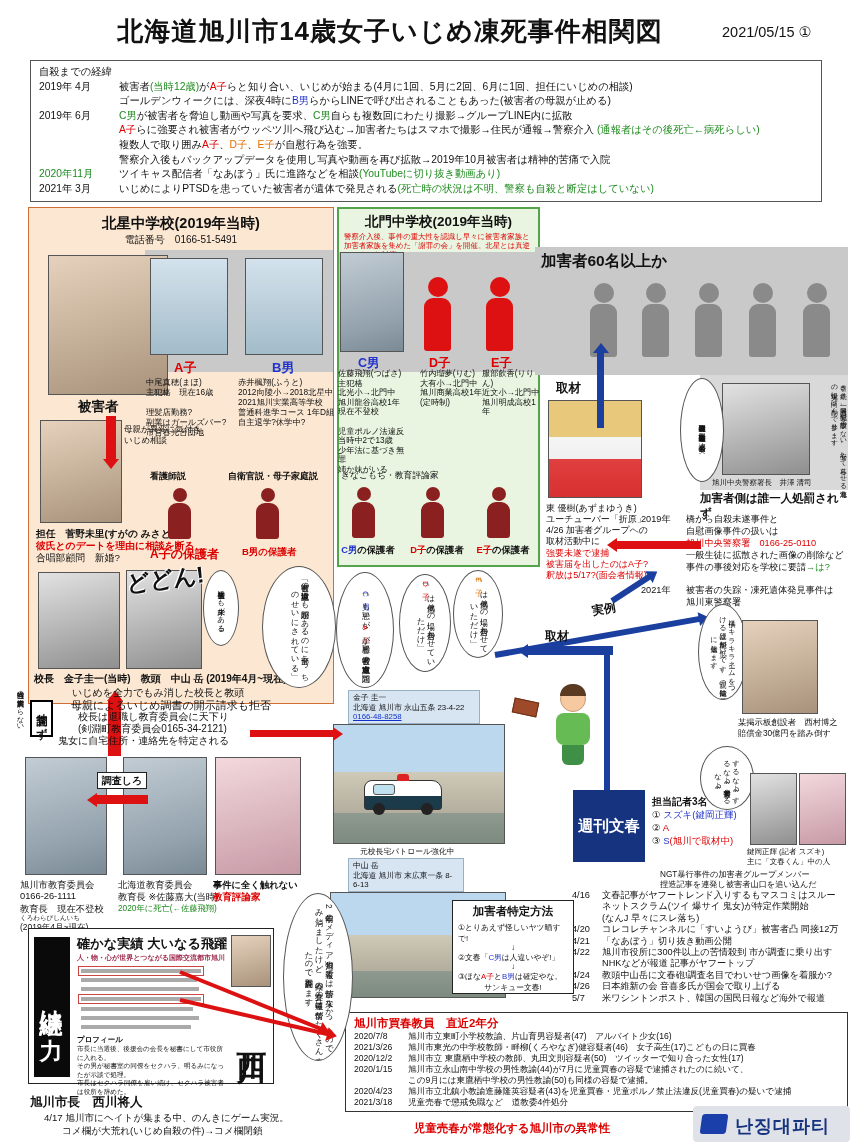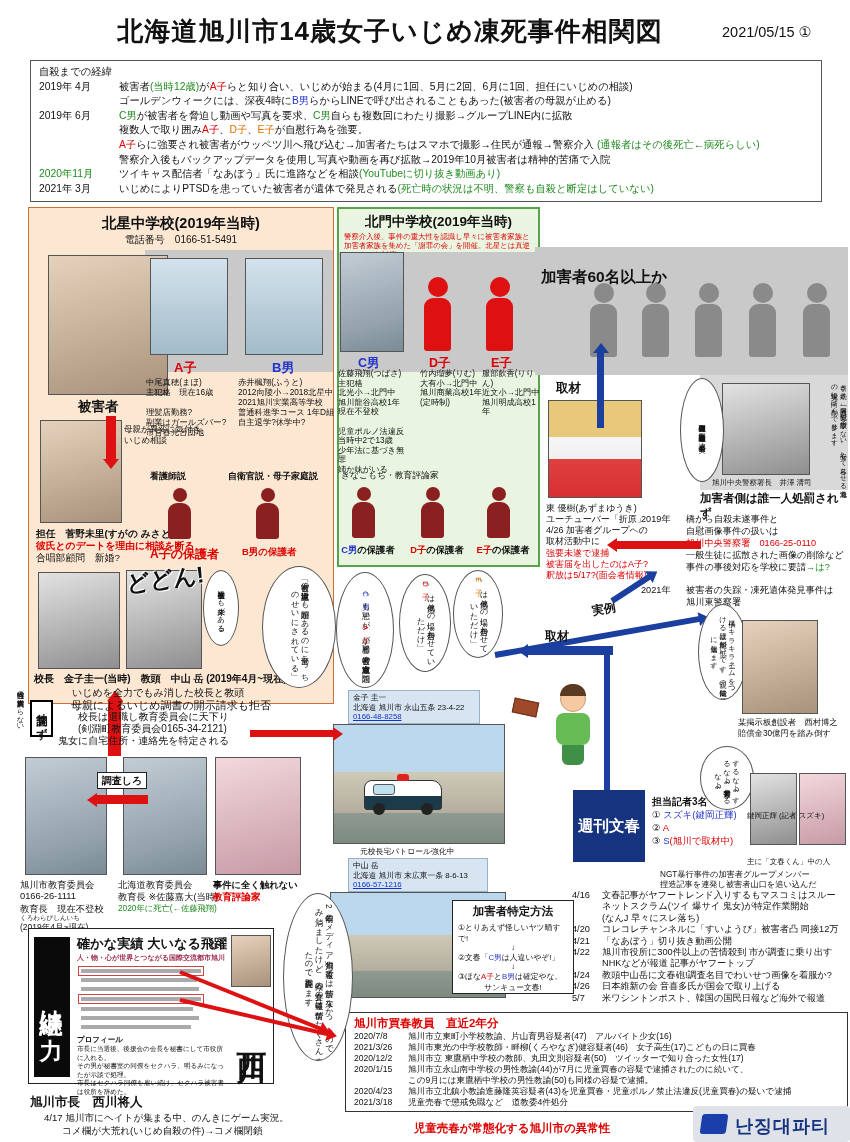--- a/index.html
+++ b/index.html
@@ -58,25 +58,25 @@
     <div class="tlrow">
         <span class="tld"></span>
         <span><span>ゴールデンウィークには、深夜4時に</span><span style="color: rgb(34, 51, 204);">B男</span><span>らからLINEで呼び出されることもあった(被害者の母親が止める)</span></span>
       </div>
     <div class="tlrow">
         <span class="tld"><span>2019年 6月</span></span>
         <span><span style="color: rgb(31, 139, 31);">C男</span><span>が被害者を脅迫し動画や写真を要求、</span><span style="color: rgb(31, 139, 31);">C男</span><span>自らも複数回にわたり撮影→グループLINE内に拡散</span></span>
       </div>
     <div class="tlrow">
         <span class="tld"></span>
+        <span><span style="color: rgb(221, 0, 0);">A子</span><span>らに強要され被害者がウッペツ川へ飛び込む→加害者たちはスマホで撮影→住民が通報→警察介入 </span><span style="color: rgb(31, 139, 31);">(通報者はその後死亡←病死らしい)</span></span>
+      </div>
+    <div class="tlrow">
+        <span class="tld"></span>
         <span><span>複数人で取り囲み</span><span style="color: rgb(221, 0, 0);">A子</span><span>、</span><span style="color: rgb(224, 112, 0);">D子</span><span>、</span><span style="color: rgb(224, 112, 0);">E子</span><span>が自慰行為を強要。</span></span>
-      </div>
-    <div class="tlrow">
-        <span class="tld"></span>
-        <span><span style="color: rgb(221, 0, 0);">A子</span><span>らに強要され被害者がウッペツ川へ飛び込む→加害者たちはスマホで撮影→住民が通報→警察介入 </span><span style="color: rgb(31, 139, 31);">(通報者はその後死亡←病死らしい)</span></span>
       </div>
     <div class="tlrow">
         <span class="tld"></span>
         <span><span>警察介入後もバックアップデータを使用し写真や動画を再び拡散→2019年10月被害者は精神的苦痛で入院</span></span>
       </div>
     <div class="tlrow">
         <span class="tld"><span style="color: rgb(31, 139, 31);">2020年11月</span></span>
         <span><span>ツイキャス配信者「なあぼう」氏に進路などを相談</span><span style="color: rgb(31, 139, 31);">(YouTubeに切り抜き動画あり)</span></span>
       </div>
     <div class="tlrow">
@@ -90,21 +90,21 @@
     <div class="ctr" style="font-size:10px">電話番号　0166-51-5491</div>
   </div>
   <div class="abs" style="left:337px;top:207px;width:203px;height:360px;background:#e9f5e0;border:2px solid #55a34a">
     <div class="ctr b" style="margin-top:4px;font-size:13.5px">北門中学校(2019年当時)</div>
     <div style="margin:2px 5px 0;font-size:7.4px;color:#dd0000;line-height:8.8px">警察介入後、事件の重大性を認識し早々に被害者家族と加害者家族を集めた「謝罪の会」を開催。北星とは真逆のマトモな対応。</div>
   </div>
 
   <div class="abs" style="left:145px;top:250px;width:188px;height:122px;background:#c9c9c9"></div>
   <div class="abs" style="left:339px;top:252px;width:199px;height:120px;background:#c9c9c9"></div>
   <div class="abs" style="left:535px;top:247px;width:313px;height:128px;background:#c9c9c9">
-    <div class="abs b" style="left:6px;top:20px;font-size:15.5px">加害者60名以上か</div>
+    <div class="abs b" style="left:6px;top:4px;font-size:15.5px">加害者60名以上か</div>
     <div class="pfig kid" style="left:55px;top:36px;--c:#8a8a8a">
         <div class="ph"></div>
         <div class="pb"></div>
       </div>
     <div class="pfig kid" style="left:107px;top:36px;--c:#8a8a8a">
         <div class="ph"></div>
         <div class="pb"></div>
       </div>
     <div class="pfig kid" style="left:160px;top:36px;--c:#8a8a8a">
         <div class="ph"></div>
@@ -292,21 +292,21 @@
   <div class="abs" style="left:738px;top:728px;font-size:8.3px">賠償金30億円を踏み倒す</div>
 
   <div class="abs ctr b" style="left:573px;top:790px;width:72px;height:72px;background:#16337f;color:#fff;font-size:15.5px;line-height:72px">週刊文春</div>
   <div class="abs b" style="left:652px;top:795px;font-size:10px">担当記者3名</div>
   <div class="abs" style="left:652px;top:809px;font-size:9.5px"><span>① </span><span style="color: rgb(34, 51, 204);">スズキ(鍵岡正輝)</span></div>
   <div class="abs" style="left:652px;top:822px;font-size:9.5px"><span>② </span><span style="color: rgb(221, 0, 0);">A</span></div>
   <div class="abs" style="left:652px;top:835px;font-size:9.5px"><span>③ </span><span style="color: rgb(34, 51, 204);">S</span><span style="color: rgb(221, 0, 0);">(旭川で取材中)</span></div>
   <div class="eb vt" style="left:700px;top:746px;width:54px;height:64px;font-size:7.2px">するなよ?するなよ?加害者特定するなよ?</div>
   <div class="photo bw" style="left:750px;top:773px;width:47px;height:72px"></div>
   <div class="photo pink" style="left:799px;top:773px;width:47px;height:72px"></div>
-  <div class="abs" style="left:747px;top:811px;font-size:7.5px">鍵岡正輝 (記者 スズキ)</div>
+  <div class="abs" style="left:747px;top:847px;font-size:7.5px">鍵岡正輝 (記者 スズキ)</div>
   <div class="abs" style="left:747px;top:857px;font-size:7.5px">主に「文春くん」中の人</div>
   <div class="abs" style="left:660px;top:869px;font-size:8.2px">NGT暴行事件の加害者グループメンバー</div>
   <div class="abs" style="left:660px;top:879px;font-size:8.2px">捏造記事を連発し被害者山口を追い込んだ</div>
 
   <div class="abs" style="left:572px;top:890px;width:278px">
     <div class="nrow">
         <span class="nd">4/16</span>
         <span>文春記事がヤフートレンド入りするもマスコミはスルー</span>
       </div>
     <div class="nrow">
@@ -377,21 +377,21 @@
   </div>
   <div class="photo out" style="left:333px;top:724px;width:172px;height:120px">
     <div style="position:absolute;left:30px;top:55px;width:78px;height:30px;background:linear-gradient(180deg,#fff 0 55%,#1b3b4a 55% 100%);border:1px solid #333;border-radius:8px 10px 3px 3px">
       <div style="position:absolute;left:32px;top:-7px;width:12px;height:7px;background:#dd2222;border-radius:3px 3px 0 0"></div>
       <div style="position:absolute;left:8px;top:3px;width:22px;height:11px;background:#bfe0ee;border:1px solid #555;border-radius:3px"></div>
       <div style="position:absolute;left:8px;bottom:-6px;width:12px;height:12px;background:#222;border-radius:50%"></div>
       <div style="position:absolute;right:8px;bottom:-6px;width:12px;height:12px;background:#222;border-radius:50%"></div>
     </div>
   </div>
   <div class="abs" style="left:360px;top:846px;font-size:7.8px">元校長宅パトロール強化中</div>
-  <div class="card" style="left:348px;top:858px;width:140px;height:34px">
+  <div class="card" style="left:348px;top:858px;width:116px;height:34px">
     <div class="pre">中山 岳
 北海道 旭川市 末広東一条 8-6-13</div>
     <div class="tel">0166-57-1216</div>
   </div>
   <div class="photo out" style="left:330px;top:892px;width:176px;height:106px"></div>
 
   <div class="abs" style="left:452px;top:900px;width:122px;height:94px;border:1.5px solid #222;background:#fff;z-index:7;padding:3px 5px">
     <div class="ctr b" style="font-size:11.5px">加害者特定方法</div>
     <div style="font-size:7.8px;margin-top:3px">①とりあえず怪しいヤツ晒すで!</div>
     <div class="ctr" style="font-size:8px;line-height:8px">↓</div>

